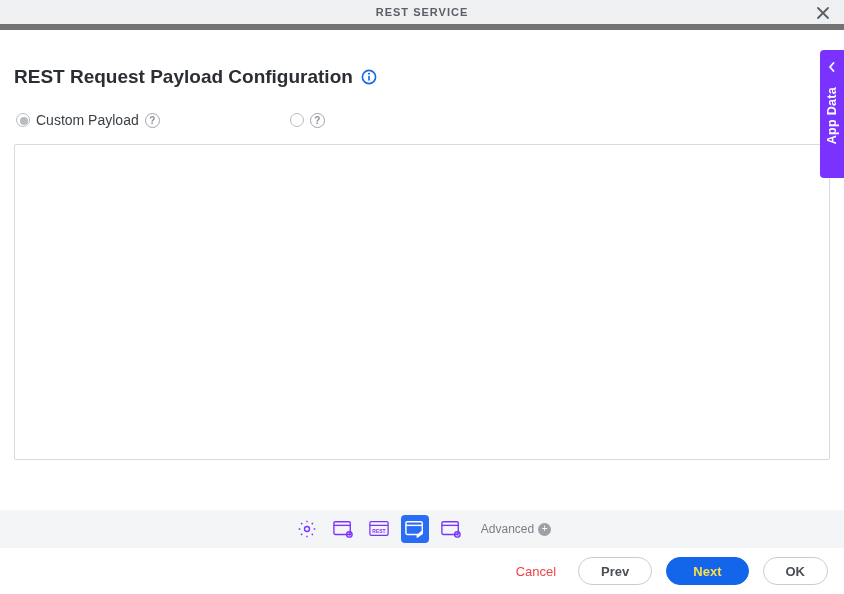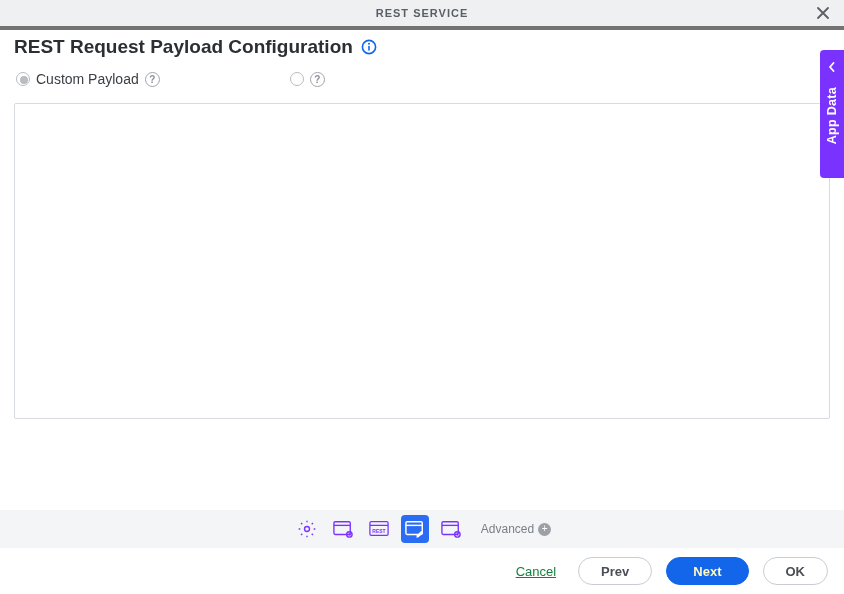--- a/index.html
+++ b/index.html
@@ -4,41 +4,41 @@
 <style>
   * { box-sizing: border-box; margin: 0; padding: 0; }
   html, body { width: 844px; height: 594px; font-family: "Segoe UI", Arial, sans-serif; background: #fff; overflow: hidden; }
   .header-bar {
     height: 30px;
     background: #eef0f2;
     display: flex;
     align-items: center;
     justify-content: center;
     position: relative;
-    border-bottom: 4px solid #737373;
+    border-bottom: 6px solid #737373;
   }
   .header-title {
     font-size: 11px;
     letter-spacing: 1px;
     color: #5a5f66;
     font-weight: 600;
   }
   .close-btn {
     position: absolute;
     right: 10px;
     top: 4px;
     font-size: 16px;
     color: #5a5f66;
     cursor: pointer;
     font-family: Arial, sans-serif;
     line-height: 1;
     padding: 2px 4px;
   }
   .content {
-    padding: 6px 14px 10px 14px;
+    padding: 36px 14px 10px 14px;
     height: 480px;
   }
   .page-title-row {
     display: flex;
     align-items: center;
     gap: 8px;
   }
   .page-title {
     font-size: 19px;
     font-weight: 700;
@@ -47,21 +47,21 @@
   .info-icn {
     width: 16px;
     height: 16px;
     display: inline-flex;
     align-items: center;
     justify-content: center;
   }
   .radio-row {
     display: flex;
     gap: 130px;
-    margin-top: 13px;
+    margin-top: 24px;
     margin-left: 2px;
   }
   .radio-opt {
     display: flex;
     align-items: center;
     gap: 6px;
     font-size: 14px;
     color: #3a3f44;
     cursor: pointer;
   }
@@ -203,28 +203,27 @@
     align-items: center;
     justify-content: center;
     border: 1.5px solid #c9cdd2;
     background: #fff;
     color: #4a4f55;
   }
   .btn.link {
     border: none;
     background: transparent;
     font-weight: 500;
-    color: #15803d;
+    color: #ef4444;
     padding: 0 8px;
-    text-decoration: underline;
   }
   .btn.primary {
     background: #1366ea;
     border-color: #1366ea;
-    color: #fef9c3;
+    color: #fde047;
     padding: 0 26px;
   }
 </style>
 </head>
 <body>
 
 <div class="header-bar">
   <span class="header-title">REST SERVICE</span>
   <span class="close-btn">
     <svg width="14" height="14" viewBox="0 0 14 14">

